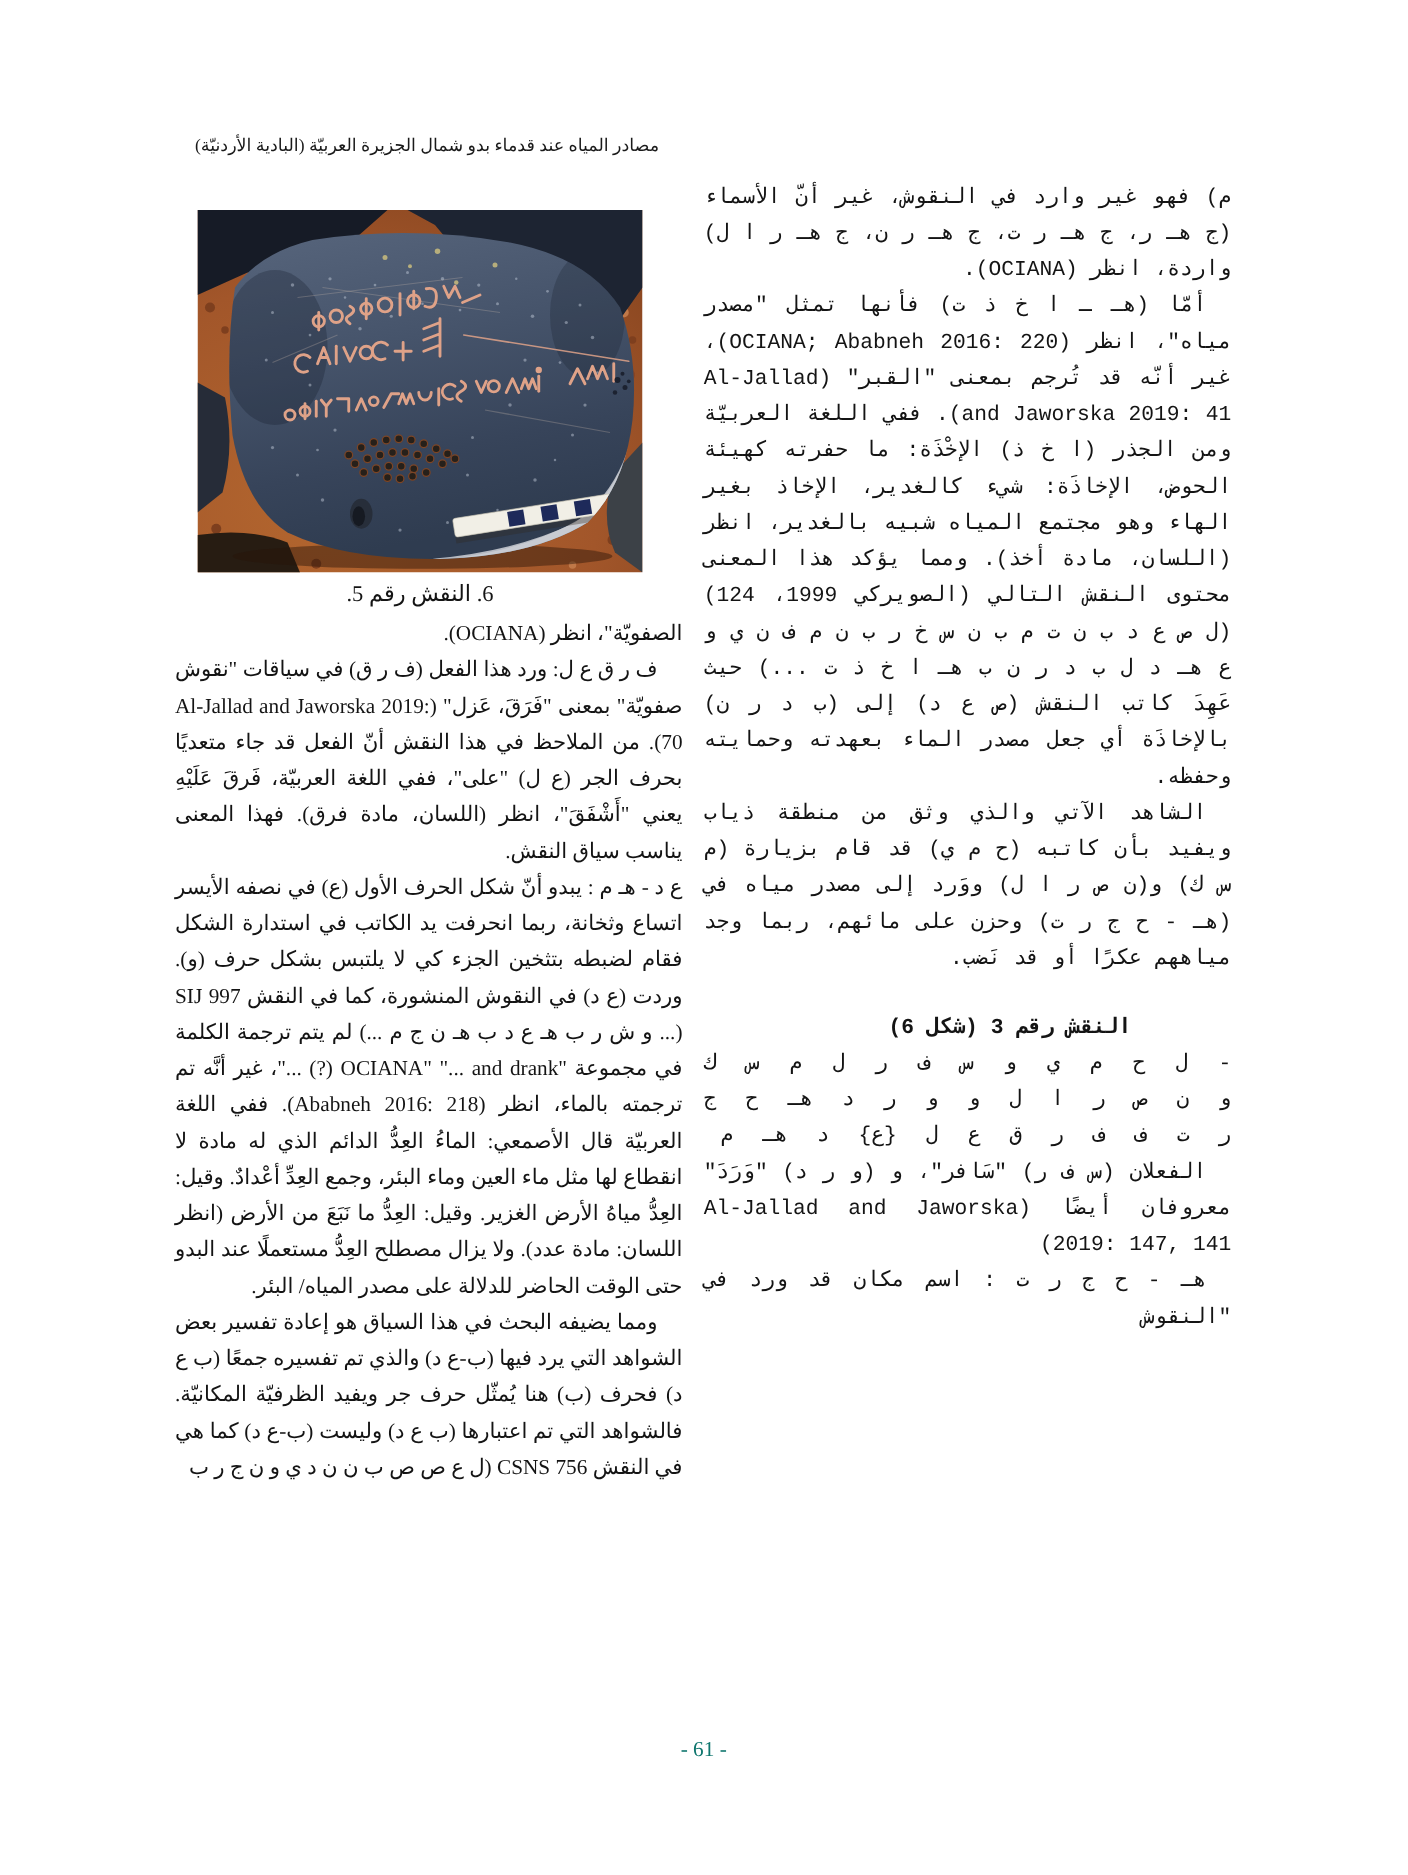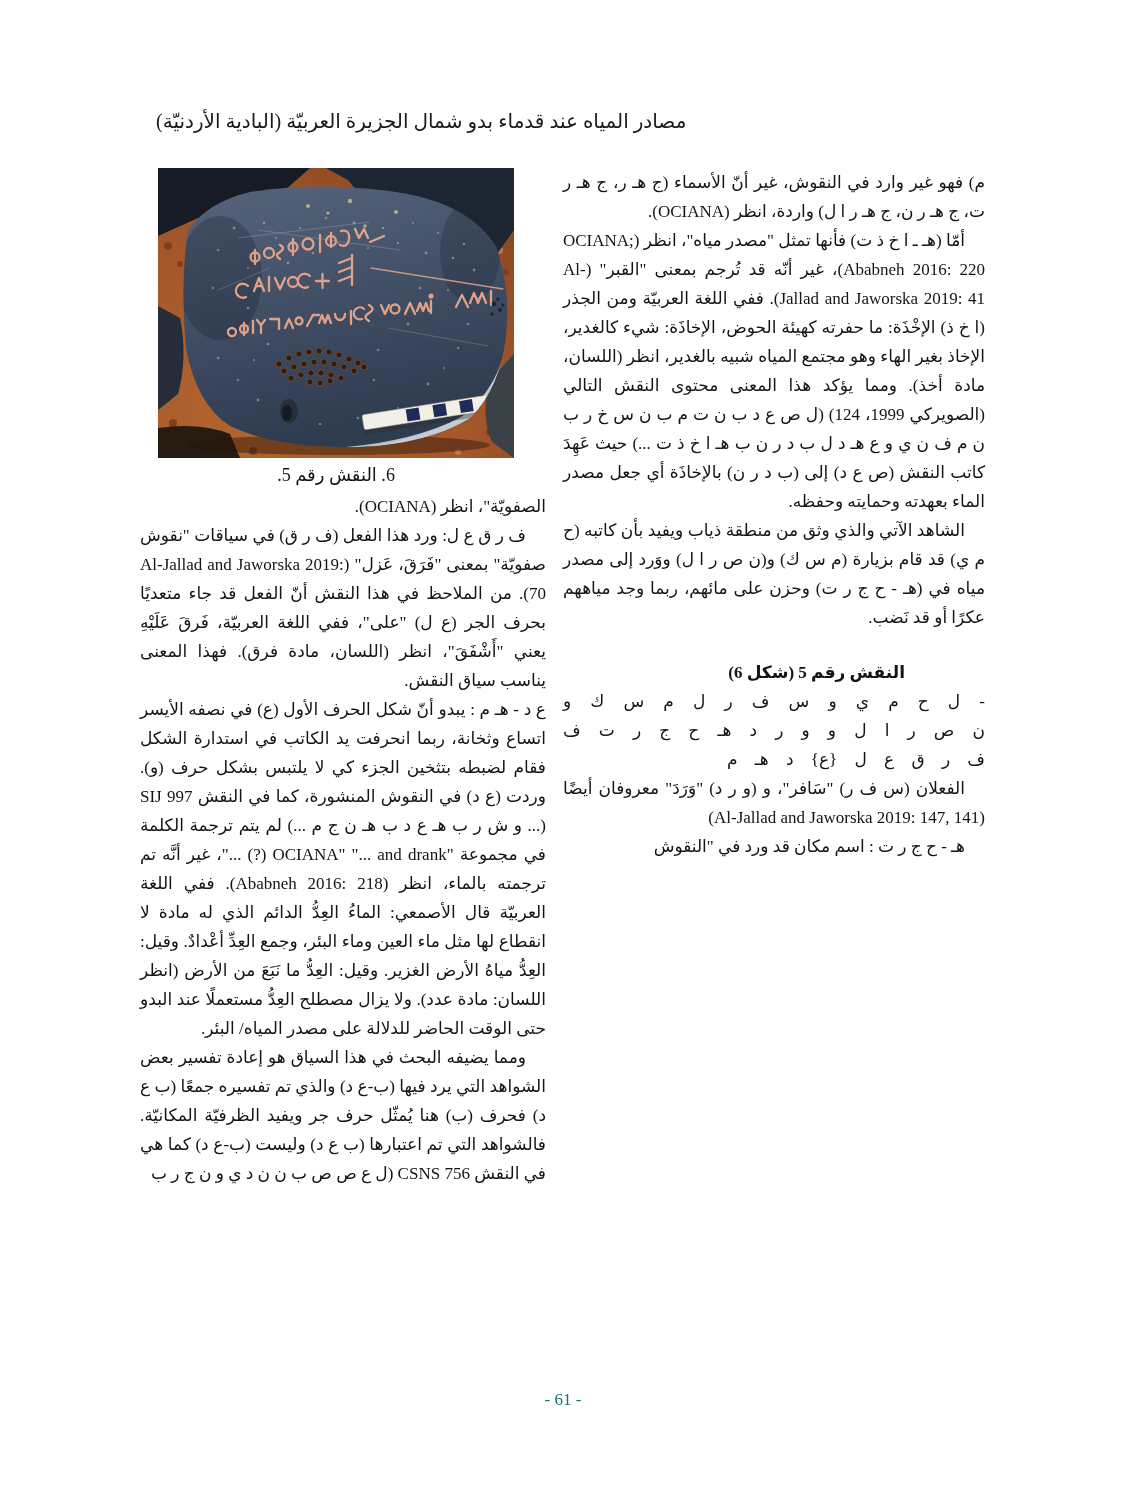--- a/index.html
+++ b/index.html
@@ -3,29 +3,29 @@
 <meta charset="utf-8">
 <style>
   html,body{margin:0;padding:0;background:#e8e8e8;}
   .page{
     position:relative; width:1126px; height:1500px; margin:0 auto;
     background:#ffffff; overflow:hidden;
     font-family:"Liberation Serif","DejaVu Sans",serif; color:#141414;
   }
   .running-head{
     position:absolute; top:109px; left:156px;
-    font-size:20px; white-space:nowrap; direction:rtl;
+    font-size:14px; white-space:nowrap; direction:rtl;
     color:#1a1a1a;
   }
   .col{
     position:absolute; direction:rtl; text-align:justify;
     font-size:17px; line-height:29px;
   }
   .col-left{ left:140px; top:168px; width:406px; }
-  .col-right{ left:563px; top:168px; width:422px; }
+  .col-right{ left:563px; top:144px; width:422px;font-family:Liberation Mono, monospace; }
   .col p{ margin:0; }
   .indent{ text-indent:20px; }
   .gap{ margin-top:26px; }
   figure{ margin:0 32px 4px 32px; width:356px; }
   figure svg{ display:block; }
   figcaption{
     text-align:center; font-size:18px; line-height:26px; margin-top:4px;
     direction:rtl;
   }
   .inscr-head{ margin:26px 80px 0 0; font-size:17px; }
@@ -268,21 +268,21 @@
     <p class="indent">ف ر ق   ع ل: ورد هذا الفعل (ف ر ق) في سياقات "نقوش صفويّة" بمعنى "فَرَقَ، عَزل" (Al-Jallad and Jaworska 2019: 70). من الملاحظ في هذا النقش أنّ الفعل قد جاء متعديًا بحرف الجر (ع ل) "على"، ففي اللغة العربيّة، فَرقَ عَلَيْهِ يعني "أَشْفَقَ"، انظر (اللسان، مادة فرق). فهذا المعنى يناسب سياق النقش.</p>
     <p>ع د - هـ م : يبدو أنّ شكل الحرف الأول (ع) في نصفه الأيسر اتساع وثخانة، ربما انحرفت يد الكاتب في استدارة الشكل فقام لضبطه بتثخين الجزء كي لا يلتبس بشكل حرف (و). وردت (ع د) في النقوش المنشورة، كما في النقش SIJ 997 (... و ش ر ب هـ ع د  ب هـ ن ج م ...) لم يتم ترجمة الكلمة في مجموعة "OCIANA" "... and drank (?) ..."، غير أنَّه تم ترجمته بالماء، انظر (Ababneh 2016: 218). ففي اللغة العربيّة قال الأصمعي: الماءُ العِدُّ الدائم الذي له مادة لا انقطاع لها مثل ماء العين وماء البئر، وجمع العِدِّ أعْدادٌ. وقيل: العِدُّ مياهُ الأرض الغزير. وقيل: العِدُّ ما نَبَعَ من الأرض (انظر اللسان: مادة عدد). ولا يزال مصطلح العِدُّ مستعملًا عند البدو حتى الوقت الحاضر للدلالة على مصدر المياه/ البئر.</p>
     <p class="indent">ومما يضيفه البحث في هذا السياق هو إعادة تفسير بعض الشواهد التي يرد فيها (ب-ع د) والذي تم تفسيره جمعًا (ب ع د) فحرف (ب) هنا يُمثّل حرف جر ويفيد الظرفيّة المكانيّة. فالشواهد التي تم اعتبارها (ب ع د) وليست (ب-ع د) كما هي في النقش CSNS 756 (ل ع ص ص ب ن  ن د ي  و ن ج ر  ب</p>
   </section>
 
   <section class="col col-right">
     <p>م) فهو غير وارد في النقوش، غير أنّ الأسماء (ج هـ ر، ج هـ ر ت، ج هـ ر ن، ج هـ ر ا ل) واردة، انظر (OCIANA).</p>
     <p class="indent">أمّا (هـ ـ ا خ ذ ت)  فأنها تمثل "مصدر مياه"، انظر (OCIANA; Ababneh 2016: 220)، غير أنّه قد تُرجم بمعنى "القبر" (Al-Jallad and Jaworska 2019: 41). ففي اللغة العربيّة ومن الجذر (ا خ ذ) الإخْذَة: ما حفرته كهيئة الحوض، الإخاذَة: شيء كالغدير، الإخاذ بغير الهاء وهو مجتمع المياه شبيه بالغدير، انظر (اللسان، مادة أخذ). ومما يؤكد هذا المعنى محتوى النقش التالي (الصويركي 1999، 124) (ل ص ع د ب ن ت م  ب ن س خ ر  ب ن م ف ن ي و ع هـ د ل ب د ر ن  ب هـ ا خ ذ ت ...) حيث عَهِدَ كاتب النقش (ص ع د) إلى (ب د ر ن) بالإخاذَة أي جعل مصدر الماء بعهدته وحمايته وحفظه.</p>
     <p class="indent gap">الشاهد الآتي والذي وثق من منطقة ذياب ويفيد بأن كاتبه (ح م ي) قد قام بزيارة (م س ك) و(ن ص ر ا ل) ووَرد إلى مصدر مياه في (هـ - ح ج ر ت) وحزن على مائهم، ربما وجد مياههم عكرًا أو قد نَضب.</p>
 
-    <h3 class="inscr-head"><span>النقش رقم 5 </span><b>(شكل 6)</b></h3>
+    <h3 class="inscr-head"><span>النقش رقم 3 </span><b>(شكل 6)</b></h3>
 
     <p class="translit">- ل ح م ي و س ف ر ل م س ك و ن ص ر ا ل و و ر د هـ ح ج ر ت ف ف ر ق ع ل {ع} د هـ م</p>
 
     <p class="indent">الفعلان (س ف ر) "سَافر"، و (و ر د) "وَرَدَ" معروفان أيضًا (Al-Jallad and Jaworska 2019: 147, 141)</p>
     <p class="indent">هـ - ح ج ر ت : اسم مكان قد ورد في "النقوش</p>
   </section>
 
   <footer class="page-number">- 61 -</footer>
 </div>
 

